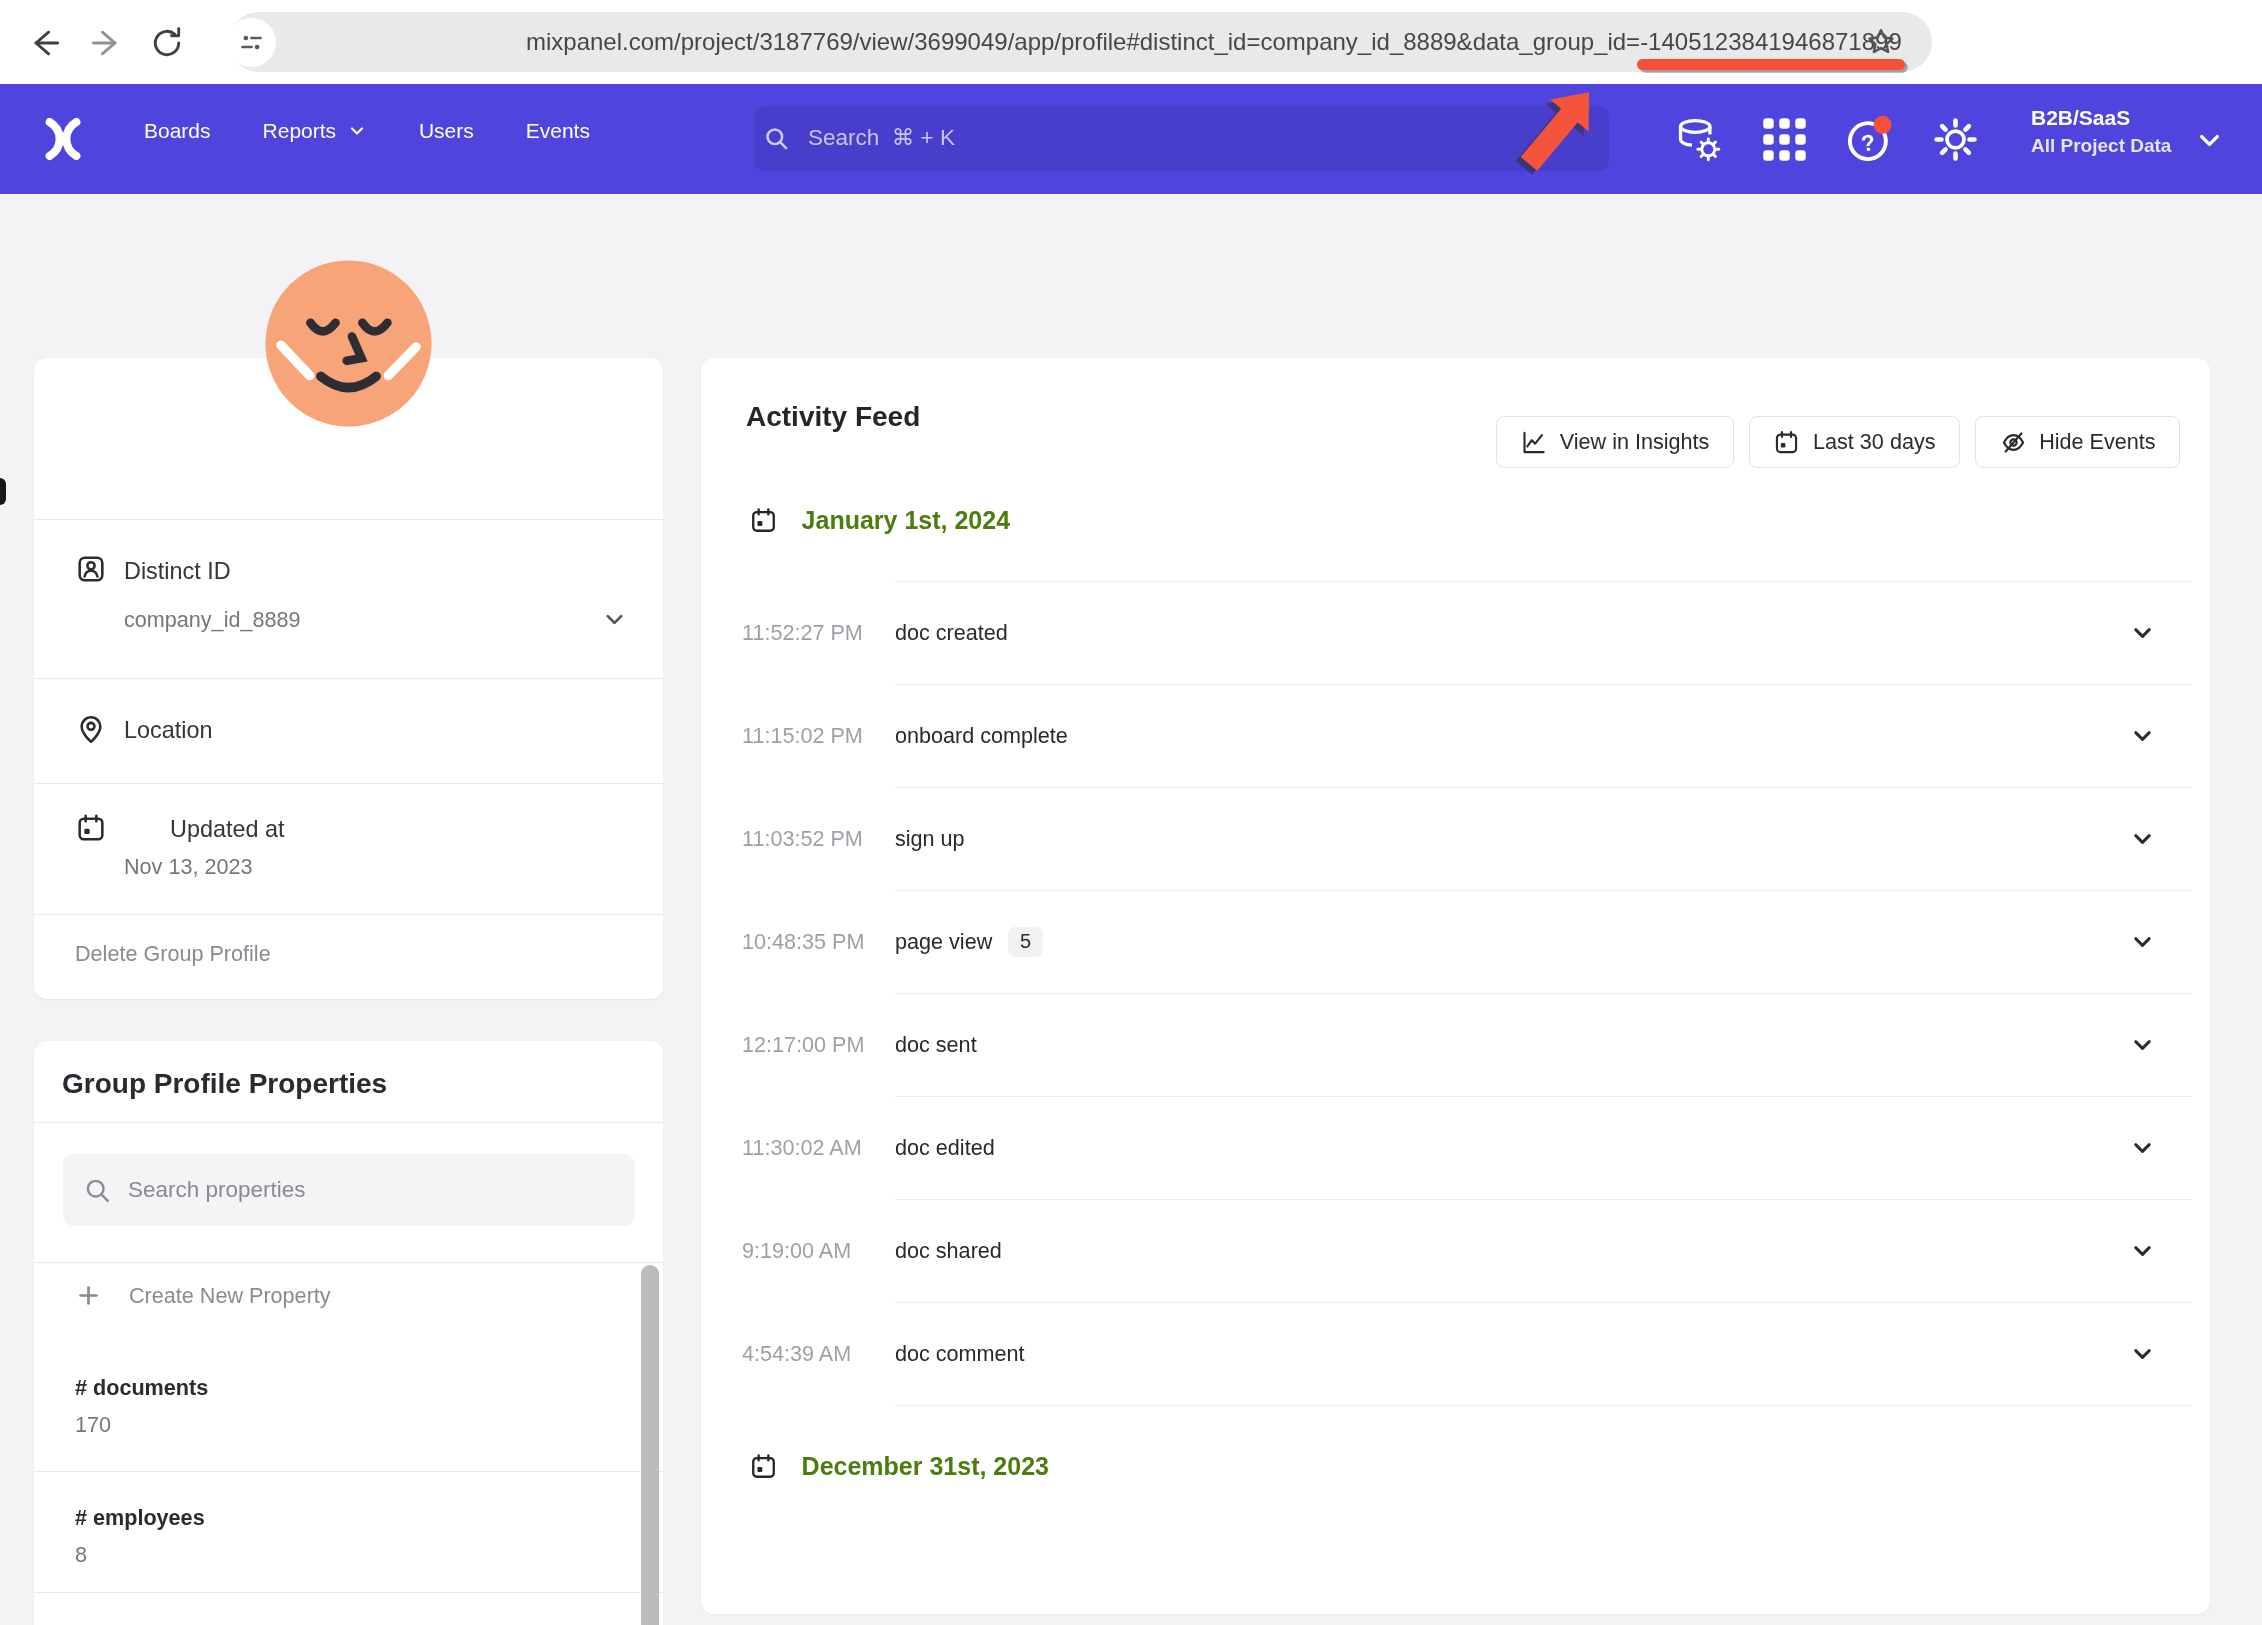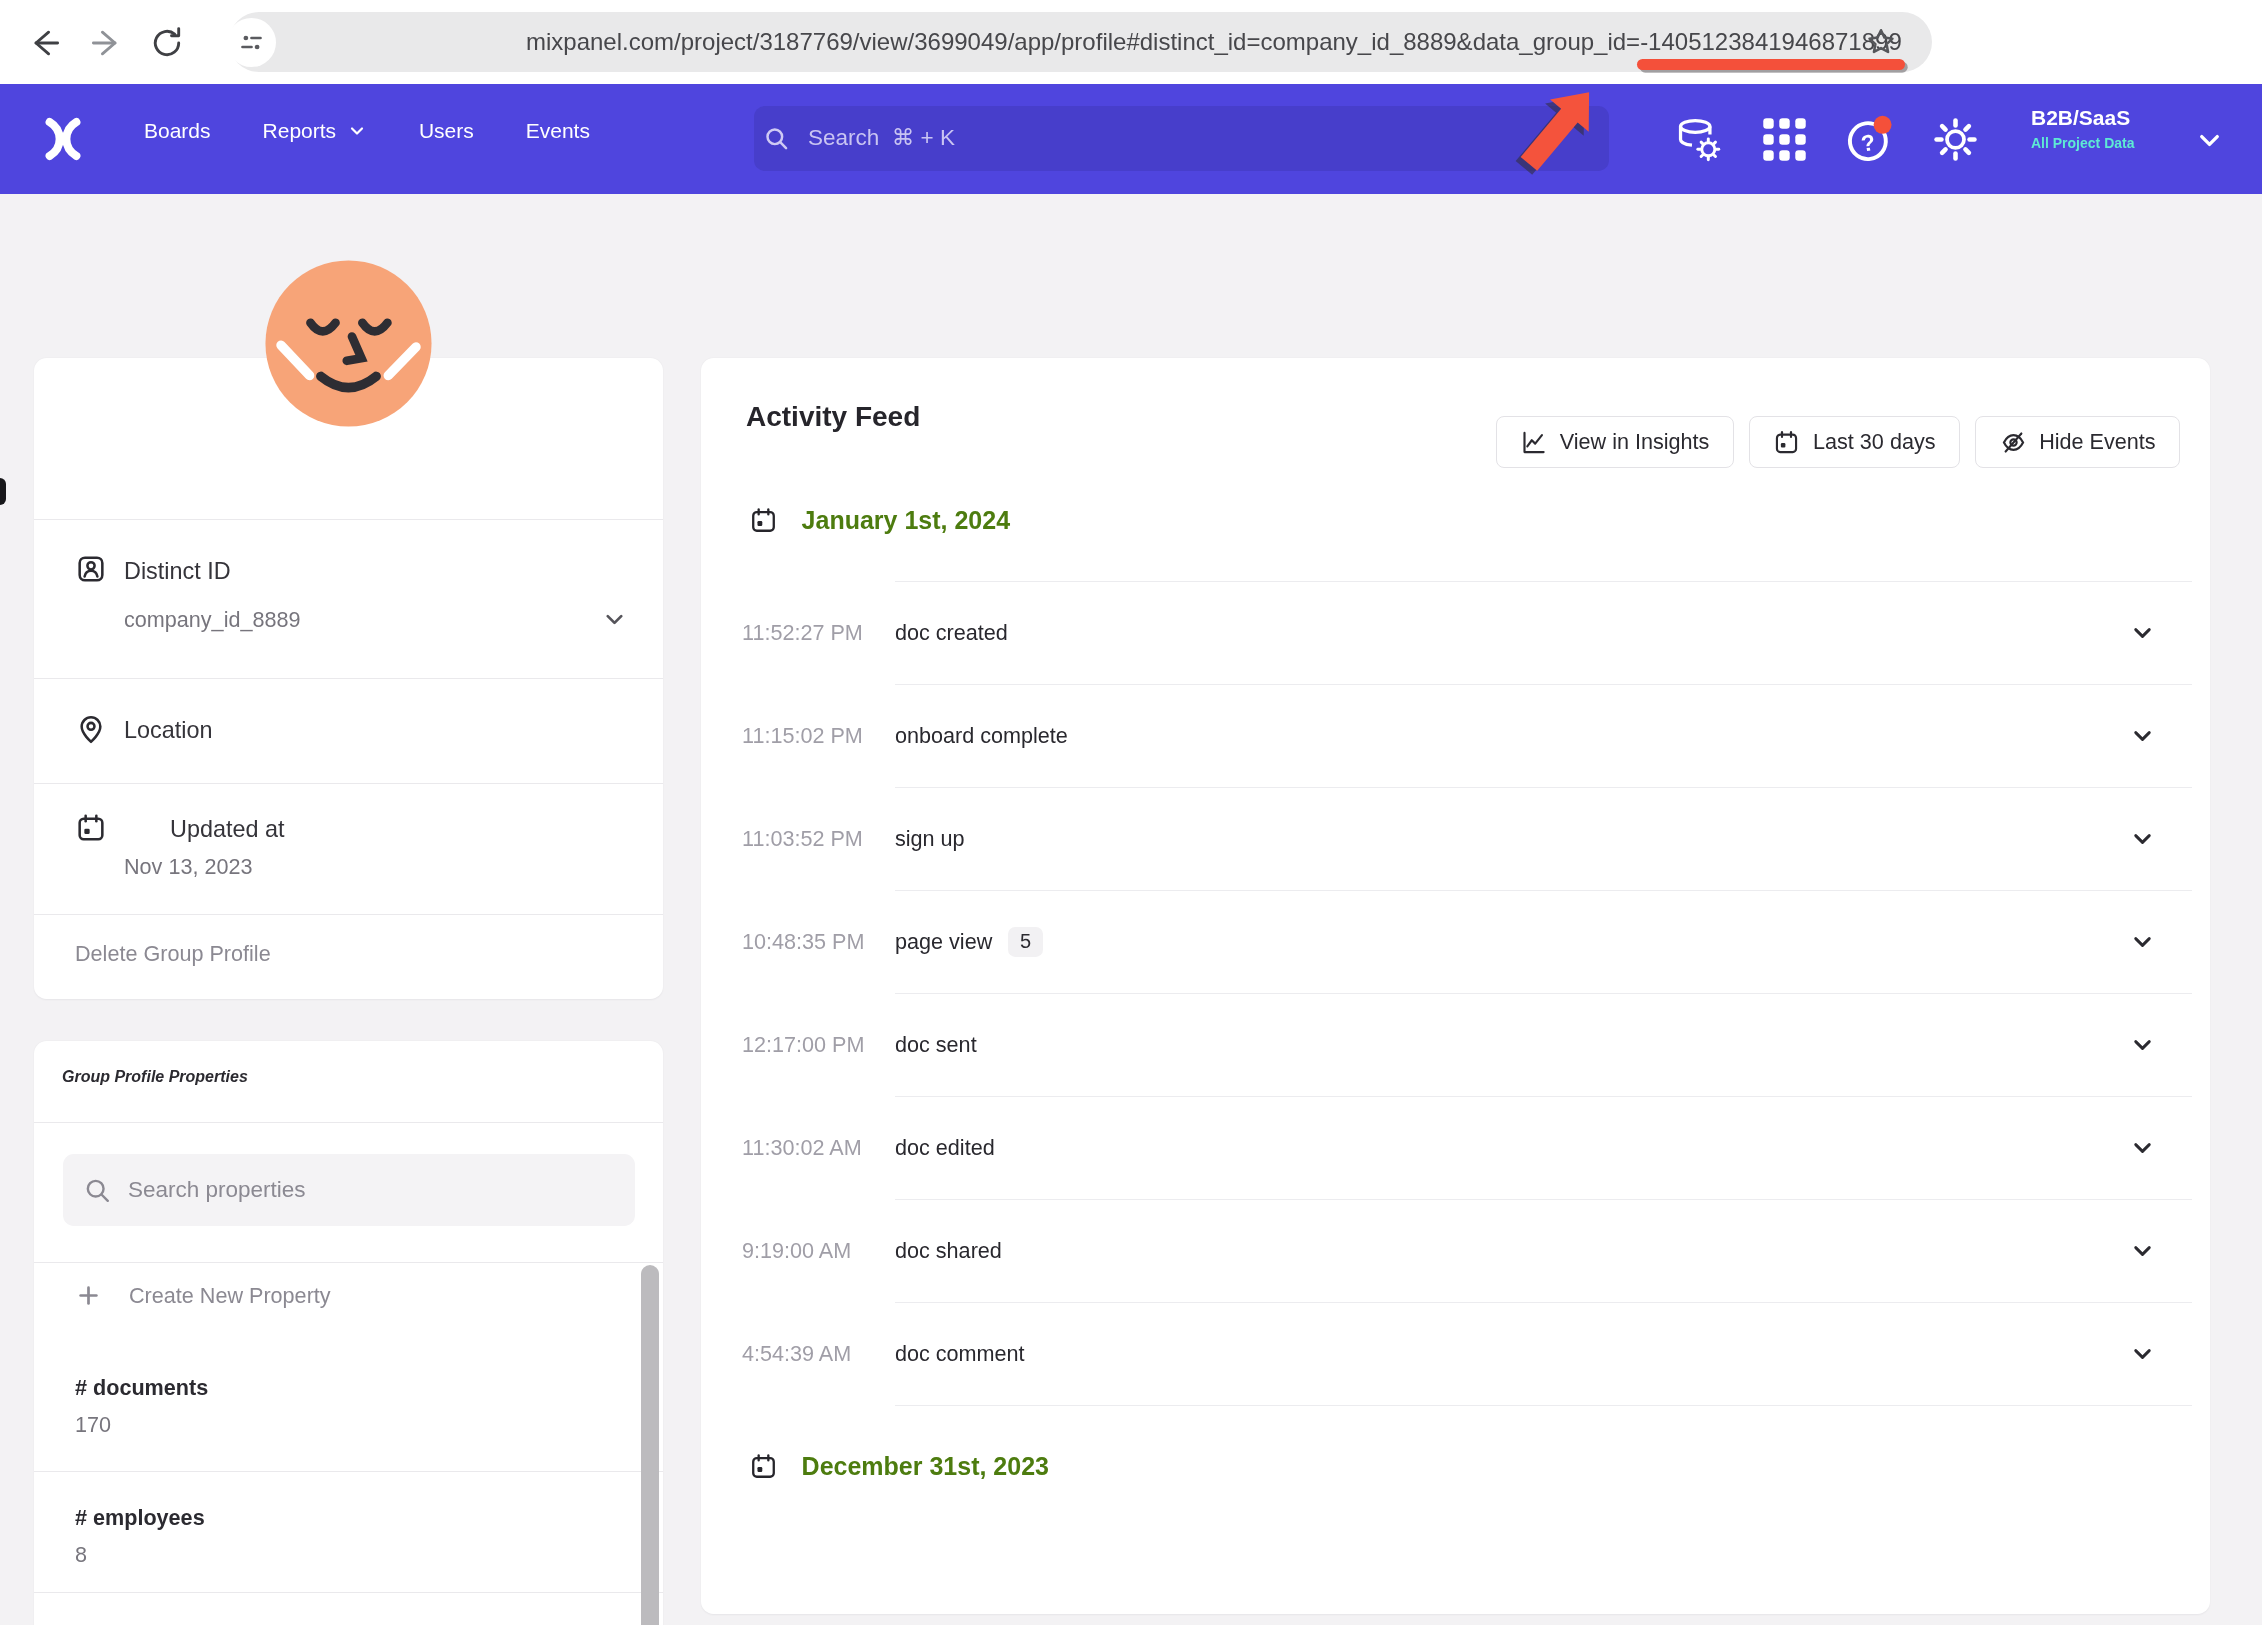--- a/index.html
+++ b/index.html
@@ -27,40 +27,40 @@
   .logo { position:absolute; left:38px; top:28px; width:50px; height:54px; }
   .nav-links { position:absolute; left:144px; top:0; height:94px; display:flex; align-items:center; gap:52px;text-align:right; }
   .nav-link { display:flex; align-items:center; gap:10.8px; font-size:21px; font-weight:500; color:#ffffff; cursor:pointer; }
   .nav-search { position:absolute; left:754px; top:21.6px; width:855px; height:65px; background:#473ecb; border-radius:10.8px; display:flex; align-items:center; padding:0 9px; }
   .nav-search input { flex:1; border:none; background:transparent; outline:none; color:#d3cef6; font-size:22.5px; font-family:inherit; margin-left:18px; }
   .nav-search input::placeholder { color:#c9c4f2; opacity:1; }
   .nav-iconbtn { position:absolute; top:31px; width:49px; height:49px; border:none; background:none; cursor:pointer; }
   .nav-iconbtn svg { width:100%; height:100%; }
   .proj { position:absolute; left:2031px; top:21.6px; cursor:pointer; }
   .proj-name { font-size:21px; font-weight:bold; color:#ffffff; }
-  .proj-scope { font-size:14px; font-weight:bold; color:#5eead4; margin-top:5.4px; }
+  .proj-scope { font-size:19px; font-weight:bold; color:#e5e5e5; margin-top:5.4px; }
   .proj-chev { position:absolute; left:2194px; top:41px; width:31px; height:31px; }
 
   
   .card { position:absolute; background:#ffffff; border-radius:12.6px; box-shadow:0 0.9px 1.8px rgba(40,38,44,.06); }
   .hr { position:absolute; left:0; right:0; height:0.9px; background:#eae9ec; }
 
   
   .profile-card { left:34px; top:358px; width:629px; height:641px; }
   .avatar { position:absolute; left:228px; top:-101px; width:173px; height:173px; }
   .profile-name { position:absolute; left:0; right:0; top:94px; text-align:center; font-size:27px; font-weight:bold; color:#2b2a30; }
   .pf-icon { position:absolute; left:41px; width:32px; height:32px; }
   .pf-label { position:absolute; left:90px; font-size:23.4px; color:#35343a; }
   .pf-value { position:absolute; left:90px; font-size:21.6px; color:#77757d; }
   .pf-chev { position:absolute; left:567px; width:27px; height:27px; cursor:pointer; }
   .delete-link { position:absolute; left:41px; top:583px; font-size:21.6px; color:#8b8992; cursor:pointer; }
 
   
   .props-card { left:34px; top:1041px; width:629px; height:612px; }
-  .props-title { position:absolute; left:28px; top:27px; font-size:16px; font-weight:bold; color:#2b2a30;font-style:italic; }
+  .props-title { position:absolute; left:28px; top:27px; font-size:28px; font-weight:bold; color:#2b2a30; }
   .props-search { position:absolute; left:29px; top:113px; width:572px; height:72px; background:#f4f3f5; border-radius:10.8px; display:flex; align-items:center; padding:0 20px; }
   .props-search input { flex:1; border:none; background:transparent; outline:none; font-size:22.5px; color:#55535b; font-family:inherit; margin-left:16px; }
   .props-search input::placeholder { color:#8b8992; opacity:1; }
   .create-row { position:absolute; left:41px; top:241px; display:flex; align-items:center; gap:27px; font-size:21.6px; color:#8b8992; cursor:pointer; }
   .prop-name { position:absolute; left:41px; font-size:21.6px; font-weight:bold; color:#2b2a30; }
   .prop-value { position:absolute; left:41px; font-size:21.6px; color:#77757d; }
   .scroll-thumb { position:absolute; right:3.6px; top:224px; bottom:0; width:18px; background:#bcbbbe; border-radius:9px; cursor:grab; }
 
   
   .activity-card { left:701px; top:358px; width:1509px; height:1256px; }

